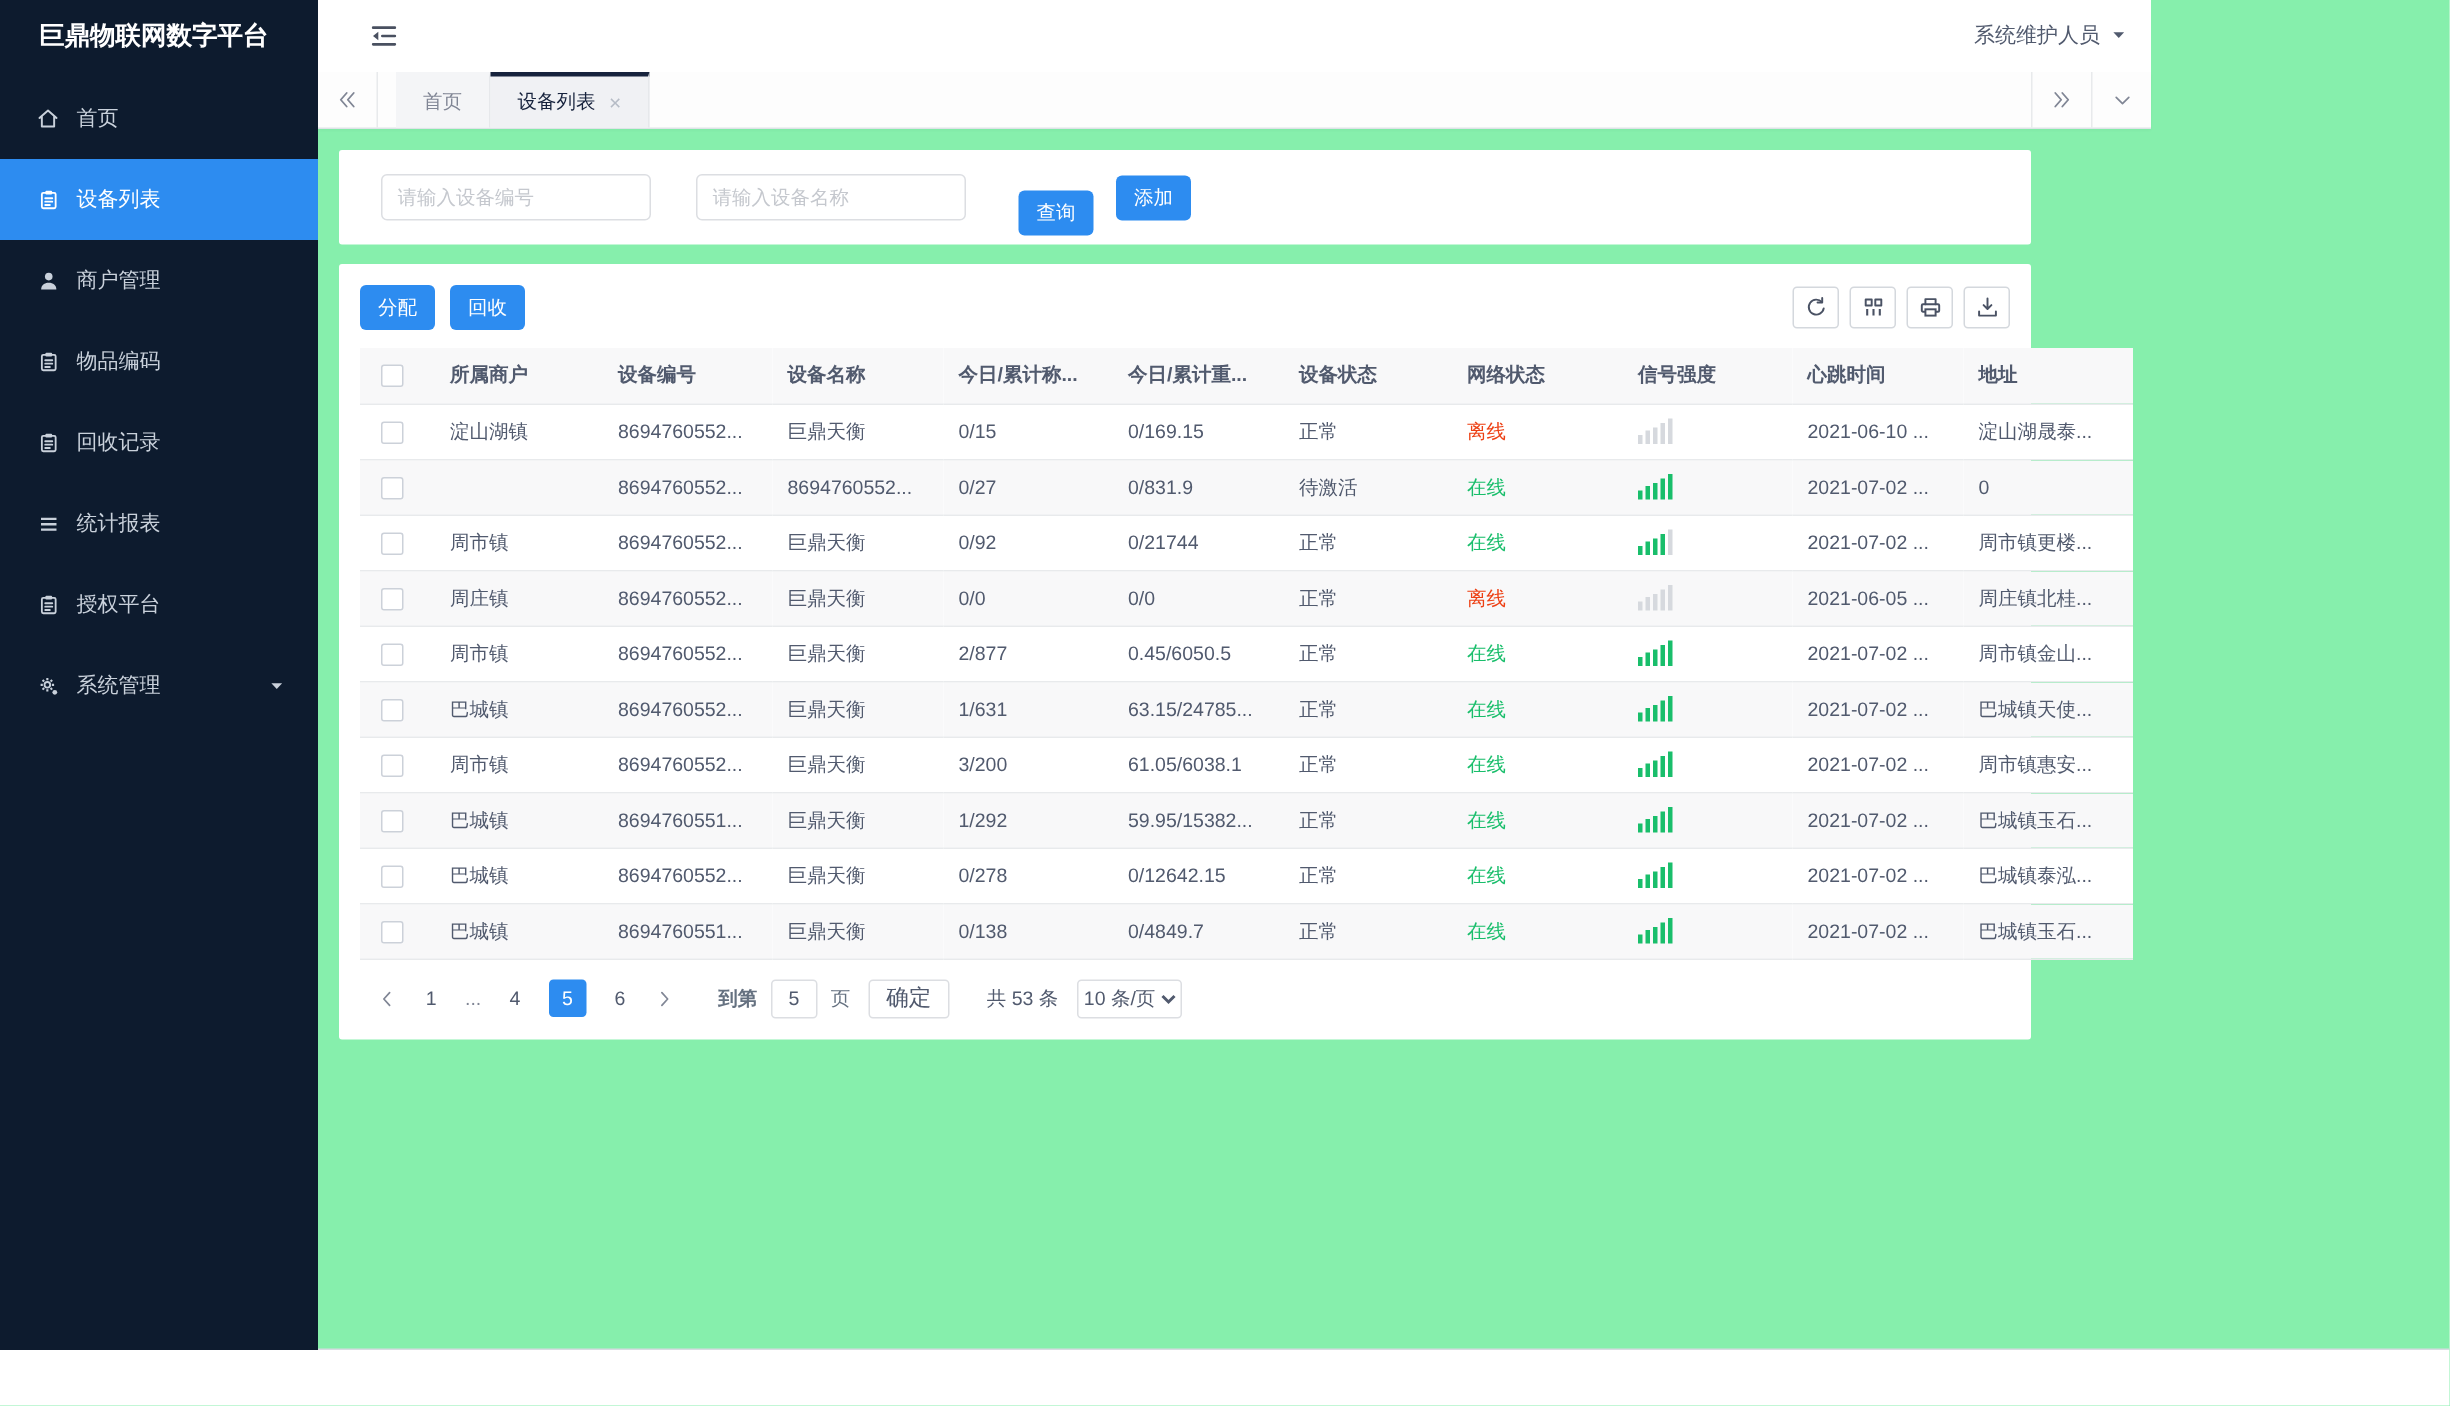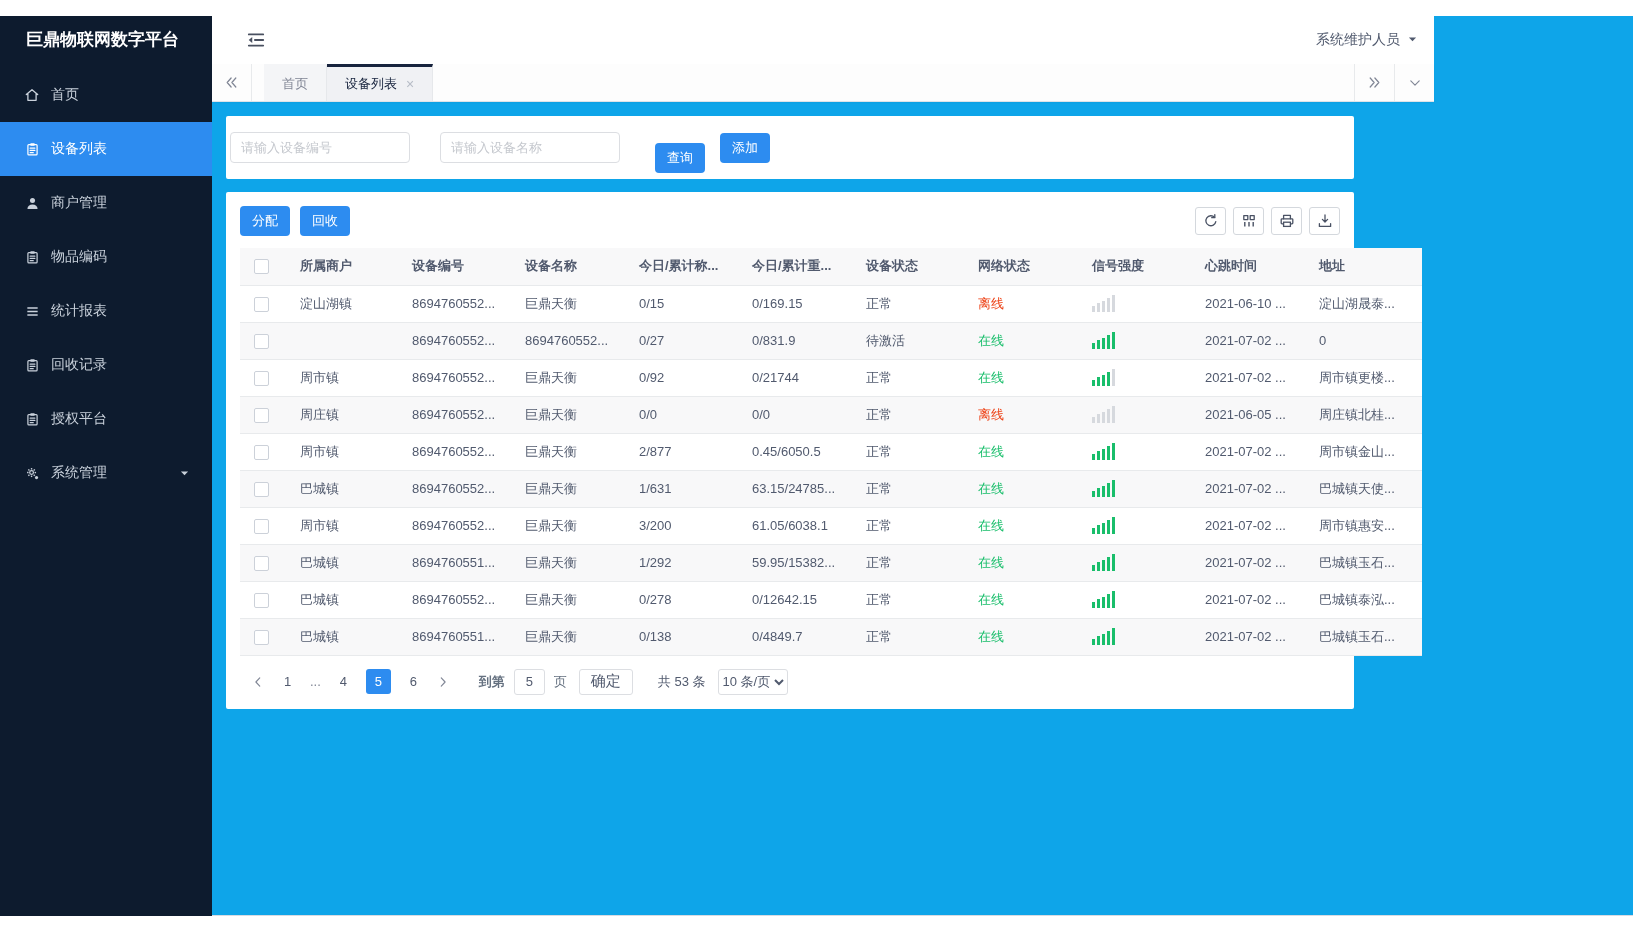--- a/index.html
+++ b/index.html
@@ -1,21 +1,21 @@
 <!DOCTYPE html>
 <html><head>
 <meta charset="utf-8">
 <style>
   * { box-sizing: border-box; }
   body {
     margin: 0; width: 1633px; height: 937px; position: relative;
     background: #ffffff; font-family: "Liberation Sans", "DejaVu Sans", sans-serif;
     color: #515a6e; overflow: hidden;
   }
-  .app { position: absolute; left:0; top:16px; width:1633px; height:900px; background:#0ea5e9; border-bottom:1px solid #d7dbe2; }
+  .app { position: absolute; left:0; top:0; width:1633px; height:900px; background:#86efac; border-bottom:1px solid #d7dbe2; }
 
   
   .sidebar { position:absolute; left:0; top:0; width:212px; height:900px; background:#0d1b2e; z-index:5; }
   .sidebar-title { height:48px; line-height:48px; padding-left:26px; color:#ffffff; font-size:17px; font-weight:bold; white-space:nowrap; }
   .menu { margin-top:4px; }
   .menu-item { height:54px; display:flex; align-items:center; padding:0 22px 0 24px; color:#c9d1db; font-size:14px; cursor:pointer; }
   .menu-item.active { background:#2d8cf0; color:#ffffff; }
   .mi-icon { width:16px; height:16px; margin-right:11px; display:inline-flex; align-items:center; justify-content:center; flex:none; }
   .mi-label { white-space:nowrap; }
   .mi-caret { margin-left:auto; display:inline-flex; }
@@ -32,21 +32,21 @@
   .tab-nav.rb { border-left:1px solid #e8eaec; }
   .tabs { display:flex; margin-left:12px; }
   .tab { display:flex; align-items:center; gap:9px; padding:0 18px; font-size:13px; color:#808695; background:#f4f5f7; border-right:1px solid #e6e8eb; cursor:pointer; border-top:3px solid transparent; }
   .tab.active { color:#17233d; background:#f0f1f4; border-top:3px solid #17233d; }
   .tab-close { color:#b6bcc6; font-size:14px; line-height:1; cursor:pointer; }
   .tabbar-right { margin-left:auto; display:flex; }
 
   
   .content { padding:14px 80px 14px 14px; }
   .card { background:#ffffff; border-radius:2px; }
-  .search-card { height:63px; display:flex; align-items:center; padding:0 4px; }
+  .search-card { height:63px; display:flex; align-items:center; padding:0 28px; }
   .txt-input { width:180px; height:31px; border:1px solid #dcdee2; border-radius:4px; padding:0 10px; font-size:13px; color:#515a6e; outline:none; font-family:inherit; }
   .txt-input::placeholder { color:#c5c8ce; }
   .in2 { margin-left:30px; }
   .btn { border:none; border-radius:4px; background:#2d8cf0; color:#fff; font-size:13px; height:30px; padding:0 12px; cursor:pointer; font-family:inherit; }
   .btn-query { margin-left:35px;margin-top:20px; }
   .btn-add { margin-left:15px; }
 
   .table-card { margin-top:13px; padding:14px; }
   .table-toolbar { display:flex; align-items:center; margin-bottom:12px; }
   .btn-recycle { margin-left:10px; }
@@ -120,34 +120,34 @@
               <rect x="3.1" y="2.7" width="9.8" height="11" rx="1" fill="none" stroke="currentColor" stroke-width="1.3" stroke-linecap="round" stroke-linejoin="round"></rect>
               <rect x="5.6" y="1.3" width="4.8" height="2.6" rx="0.7" fill="currentColor"></rect>
               <path d="M5.5 6.6 H10.5 M5.5 9 H10.5 M5.5 11.4 H8.8" fill="none" stroke="currentColor" stroke-width="1.3" stroke-linecap="round" stroke-linejoin="round"></path>
             </svg>
           </span>
           <span class="mi-label">物品编码</span>
         </div>
         <div class="menu-item">
           <span class="mi-icon">
             <svg viewBox="0 0 16 16" width="15" height="15">
-              <path d="M2.5 4.2 H13.5 M2.5 8 H13.5 M2.5 11.8 H13.5" stroke="currentColor" stroke-width="1.7"></path>
-            </svg>
-          </span>
-          <span class="mi-label">统计报表</span>
-        </div>
-        <div class="menu-item">
-          <span class="mi-icon">
-            <svg viewBox="0 0 16 16" width="15" height="15">
               <rect x="3.1" y="2.7" width="9.8" height="11" rx="1" fill="none" stroke="currentColor" stroke-width="1.3" stroke-linecap="round" stroke-linejoin="round"></rect>
               <rect x="5.6" y="1.3" width="4.8" height="2.6" rx="0.7" fill="currentColor"></rect>
               <path d="M5.5 6.6 H10.5 M5.5 9 H10.5 M5.5 11.4 H8.8" fill="none" stroke="currentColor" stroke-width="1.3" stroke-linecap="round" stroke-linejoin="round"></path>
             </svg>
           </span>
           <span class="mi-label">回收记录</span>
+        </div>
+        <div class="menu-item">
+          <span class="mi-icon">
+            <svg viewBox="0 0 16 16" width="15" height="15">
+              <path d="M2.5 4.2 H13.5 M2.5 8 H13.5 M2.5 11.8 H13.5" stroke="currentColor" stroke-width="1.7"></path>
+            </svg>
+          </span>
+          <span class="mi-label">统计报表</span>
         </div>
         <div class="menu-item">
           <span class="mi-icon">
             <svg viewBox="0 0 16 16" width="15" height="15">
               <rect x="3.1" y="2.7" width="9.8" height="11" rx="1" fill="none" stroke="currentColor" stroke-width="1.3" stroke-linecap="round" stroke-linejoin="round"></rect>
               <rect x="5.6" y="1.3" width="4.8" height="2.6" rx="0.7" fill="currentColor"></rect>
               <path d="M5.5 6.6 H10.5 M5.5 9 H10.5 M5.5 11.4 H8.8" fill="none" stroke="currentColor" stroke-width="1.3" stroke-linecap="round" stroke-linejoin="round"></path>
             </svg>
           </span>
           <span class="mi-label">授权平台</span>

